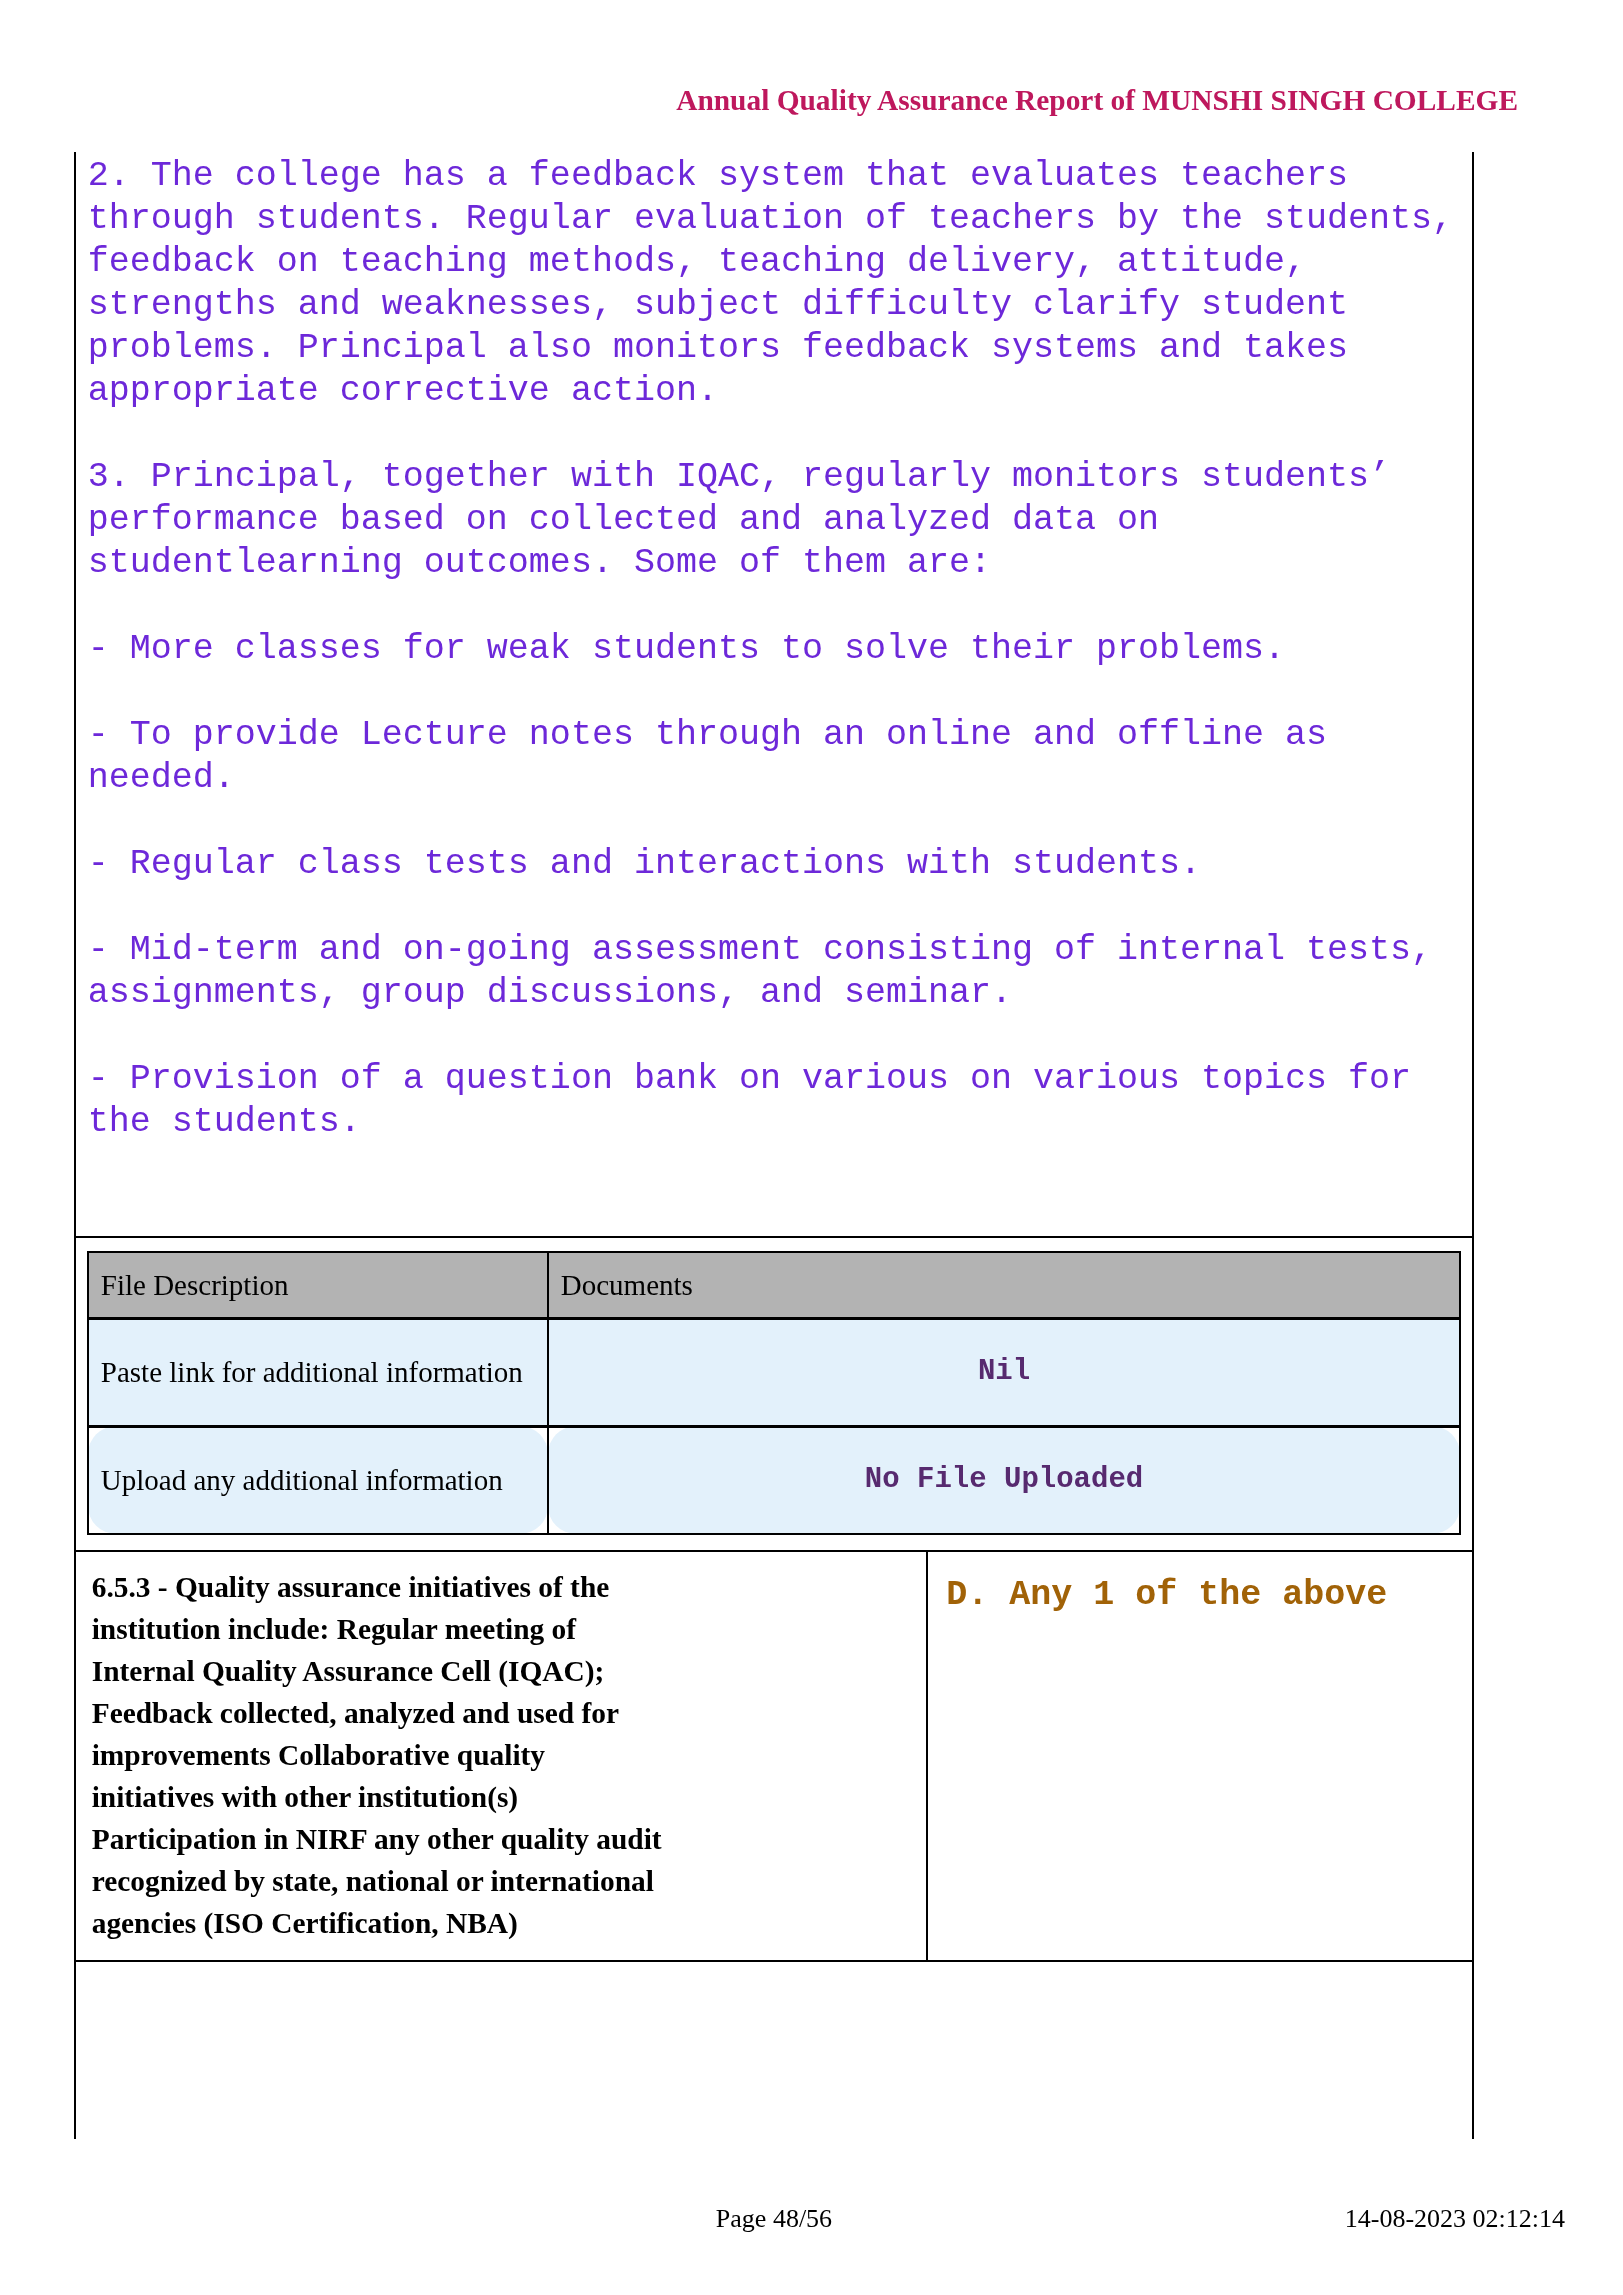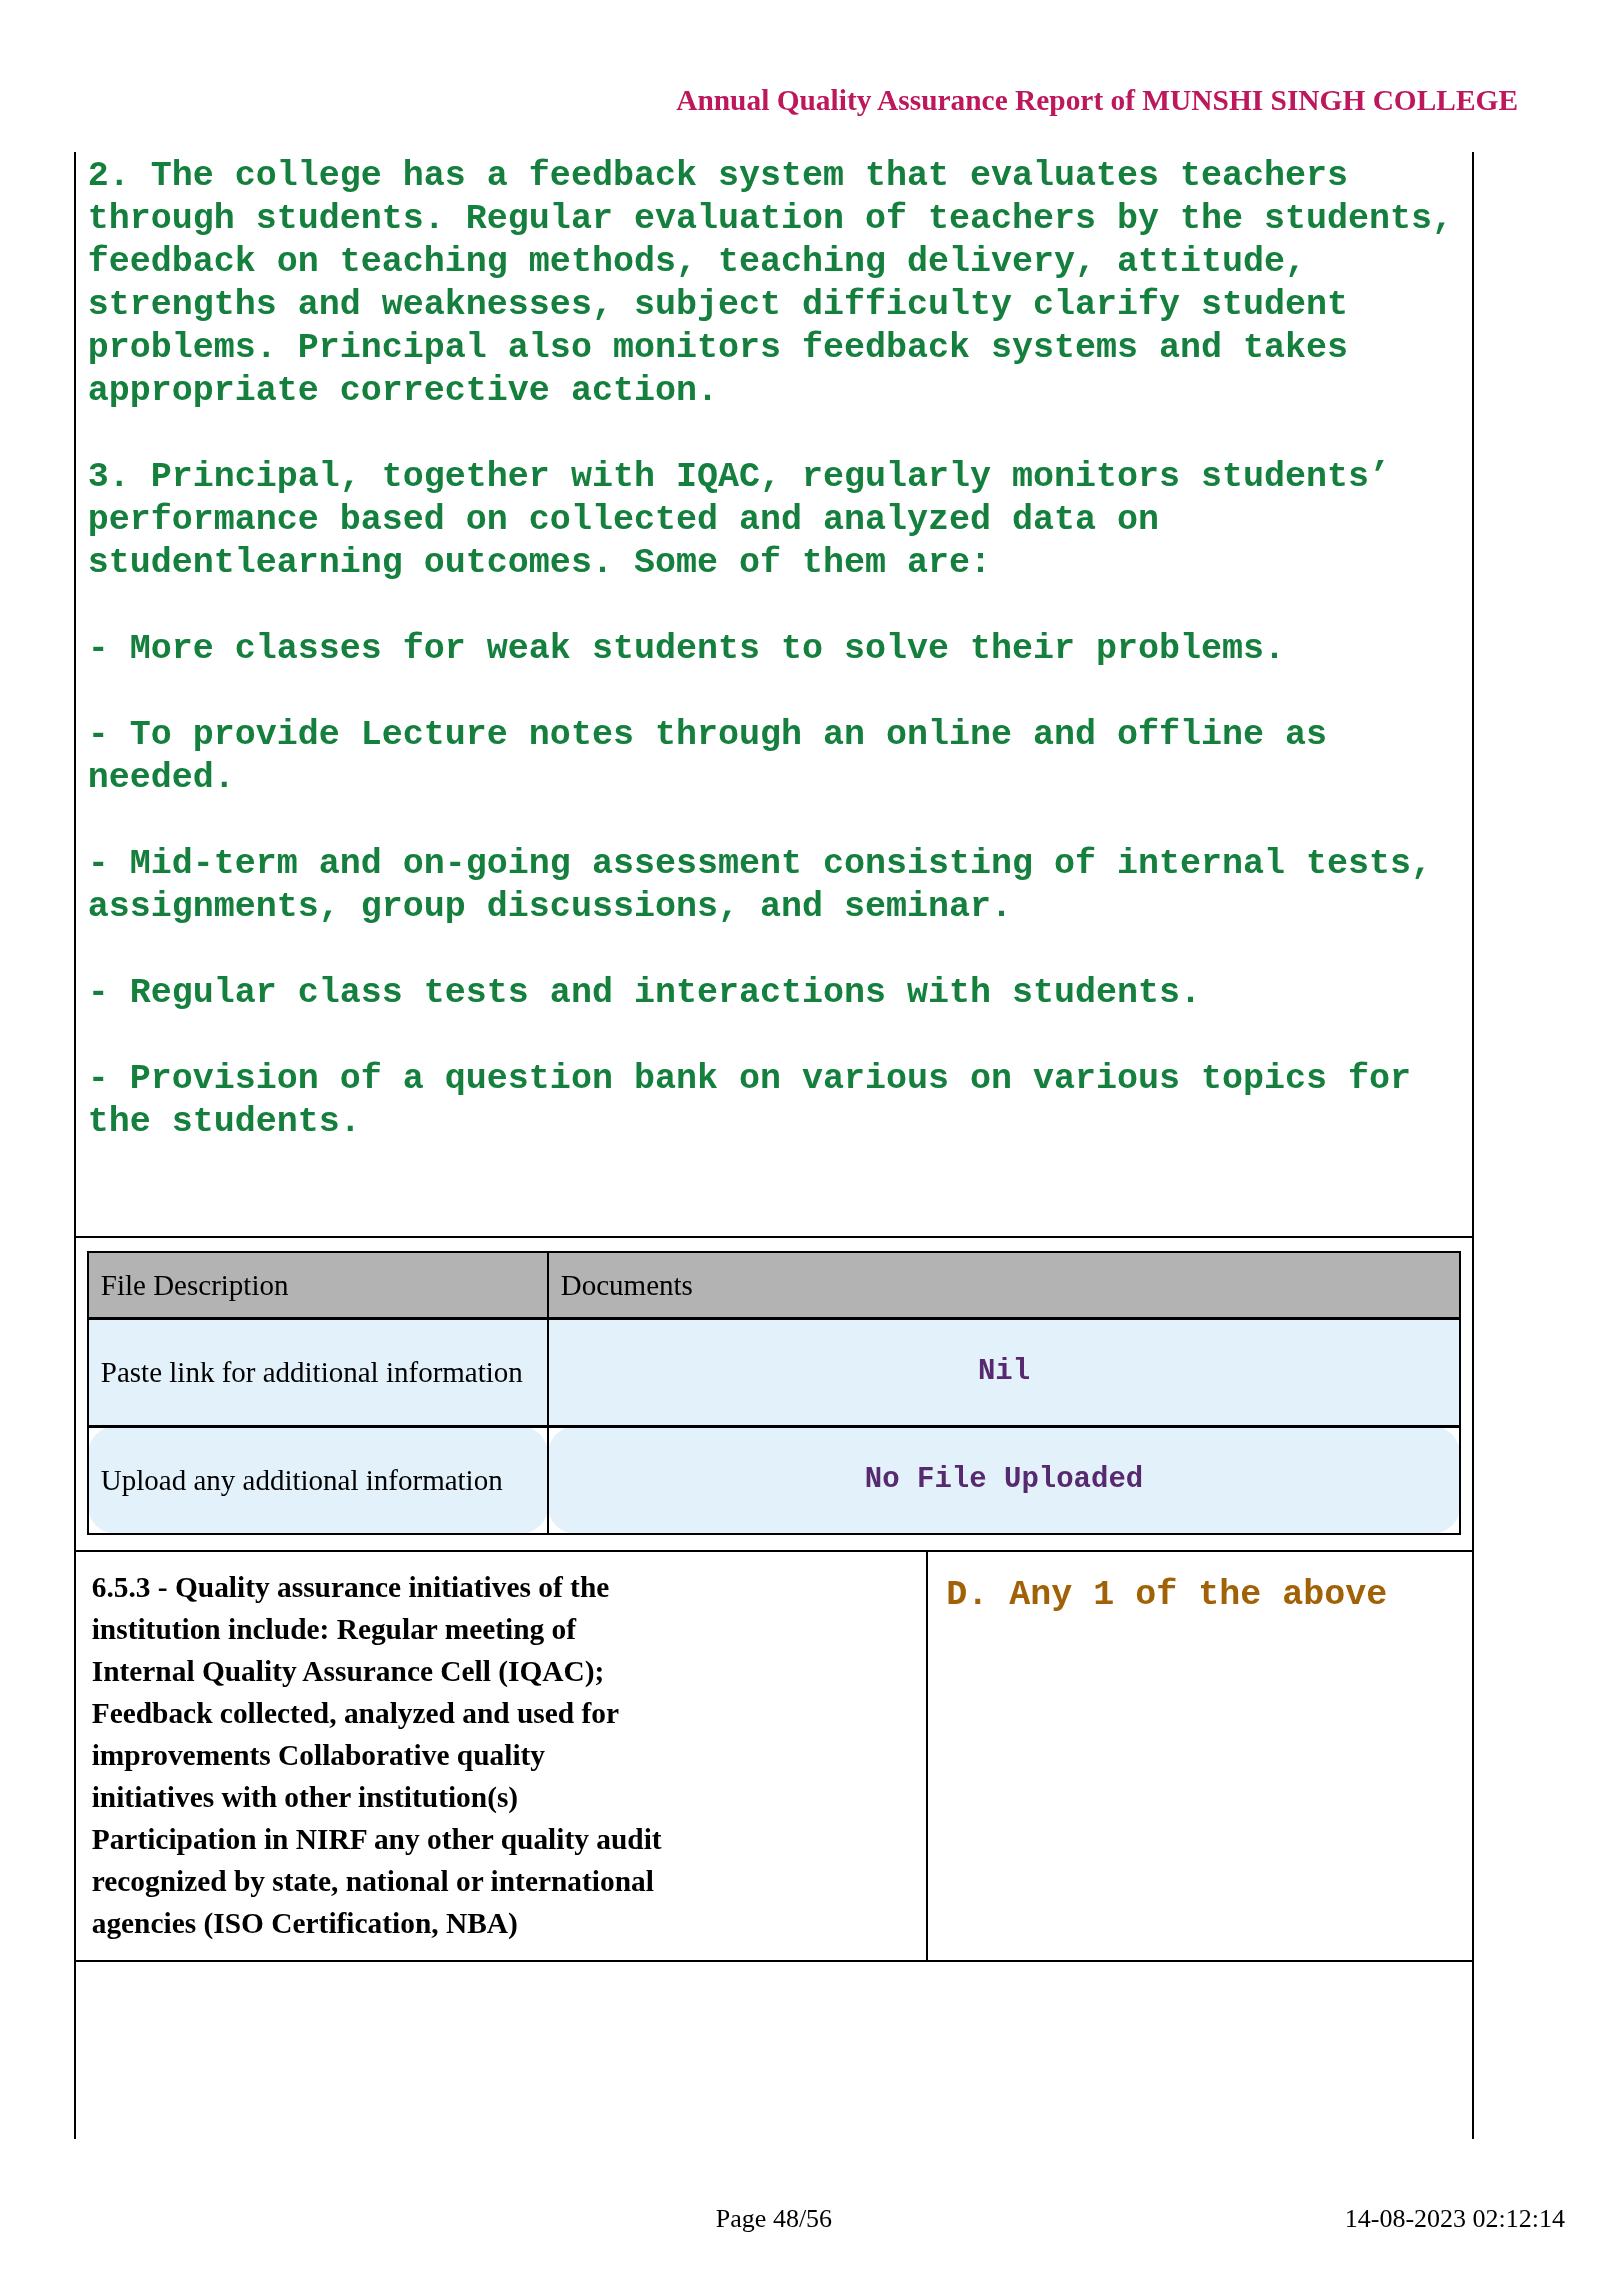--- a/index.html
+++ b/index.html
@@ -29,23 +29,23 @@
   .narrative{
     box-sizing:border-box;
     padding:3.3px 0 0 11.8px;
     border-bottom:2px solid #000;
     height:1086px;
     overflow:hidden;
   }
   .narrative p{
     margin:0 0 43px 0;
     font-family:"Liberation Mono", monospace;
-    font-weight:bold;
+    font-weight:normal;
     font-size:35px;line-height:43px;
-    color:#15803d;
+    color:#6d28d9;
     white-space:pre-line;
   }
   
   .doc-table{
     margin:13px 11px 0 11px;
     border-collapse:collapse;
     width:1374px;
     table-layout:fixed;
   }
   .doc-table td,.doc-table th{
@@ -120,23 +120,23 @@
 feedback on teaching methods, teaching delivery, attitude,
 strengths and weaknesses, subject difficulty clarify student
 problems. Principal also monitors feedback systems and takes
 appropriate corrective action.</p>
     <p>3. Principal, together with IQAC, regularly monitors students’
 performance based on collected and analyzed data on
 studentlearning outcomes. Some of them are:</p>
     <p>- More classes for weak students to solve their problems.</p>
     <p>- To provide Lecture notes through an online and offline as
 needed.</p>
+    <p>- Regular class tests and interactions with students.</p>
     <p>- Mid-term and on-going assessment consisting of internal tests,
 assignments, group discussions, and seminar.</p>
-    <p>- Regular class tests and interactions with students.</p>
     <p>- Provision of a question bank on various on various topics for
 the students.</p>
   </div>
 
   <table class="doc-table">
     <tbody>
       <tr class="hdr">
         <td class="col-desc">File Description</td>
         <td>Documents</td>
       </tr>

